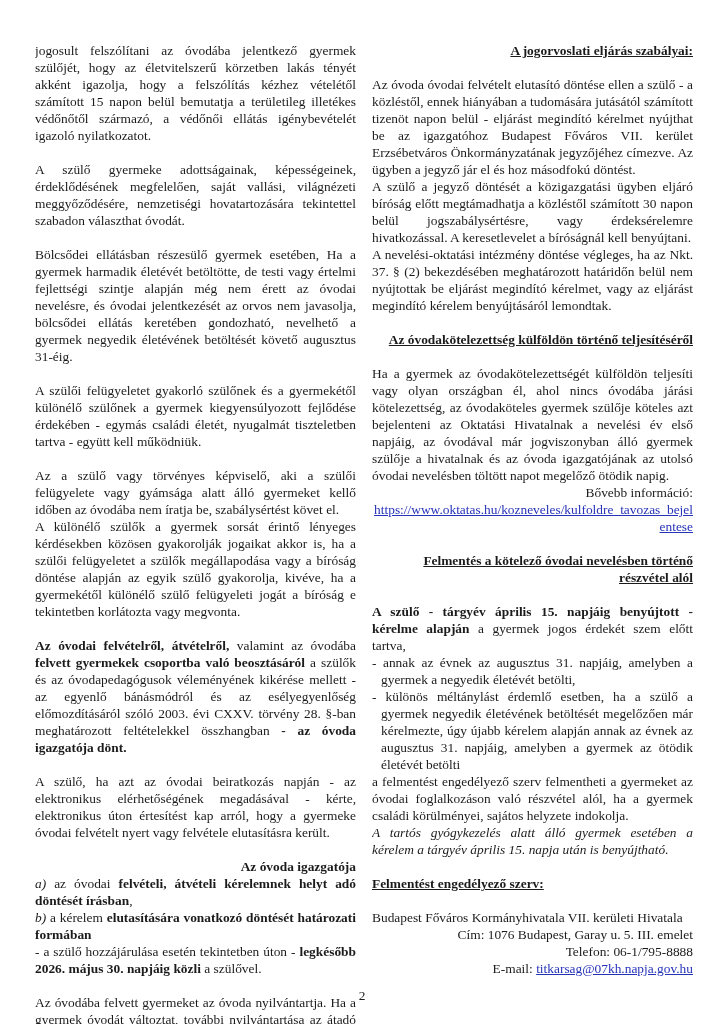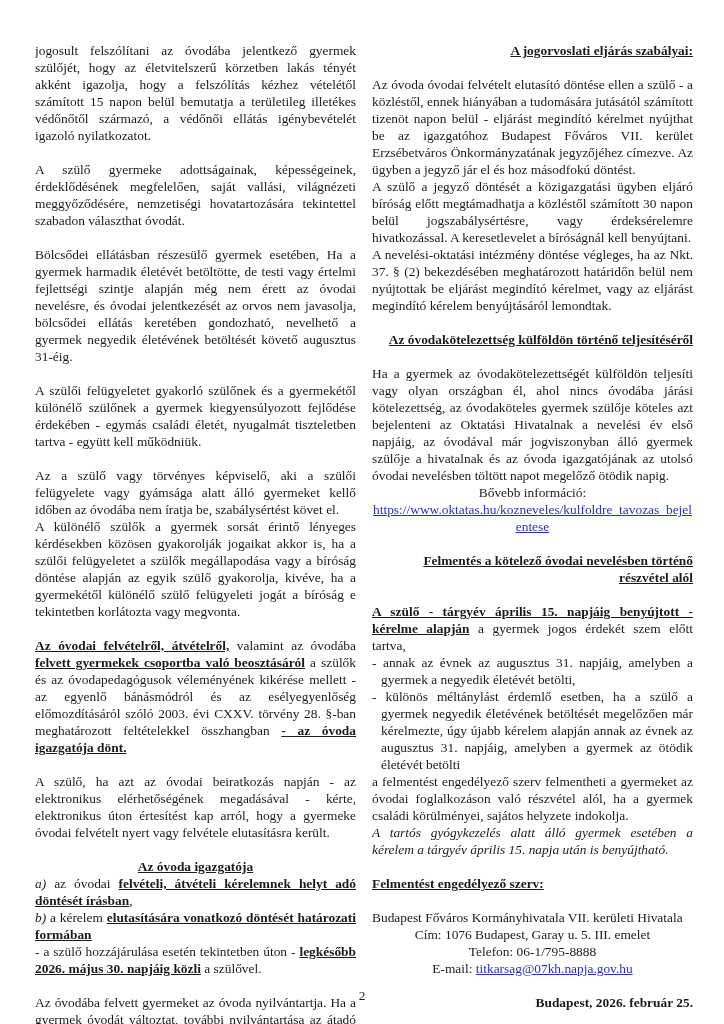--- a/index.html
+++ b/index.html
@@ -26,26 +26,26 @@
     box-sizing:border-box;
   }
   .col{
     flex:0 0 321px;
     width:321px;
     overflow:hidden;
   }
   .blk{margin:0;}
   .gap{margin-top:17px;}
   .body{text-align:justify;}
-  .plain{text-align:center;}
+  .plain{text-align:right;}
   .hang{text-align:justify;padding-left:9px;text-indent:-9px;}
   .heading-center{text-align:right;font-weight:bold;text-decoration:underline;}
   .heading-left{text-align:left;font-weight:bold;text-decoration:underline;}
   .right-bold{text-align:right;font-weight:bold;}
-  .b{font-weight:bold;text-decoration:underline;}
+  .b{font-weight:bold;}
   .i{font-style:italic;}
   a.link{color:var(--link);text-decoration:underline;word-break:break-all;cursor:pointer;}
   .page-footer{
     position:absolute;
     left:0;right:0;
     bottom:20px;
     text-align:center;
   }
 </style>
 </head>
@@ -81,19 +81,18 @@
         <div class="blk body gap"><span class="b">A szülő - tárgyév április 15. napjáig benyújtott - kérelme alapján</span><span> a gyermek jogos érdekét szem előtt tartva,</span></div>
         <div class="blk hang"><span>- annak az évnek az augusztus 31. napjáig, amelyben a gyermek a negyedik életévét betölti,</span></div>
         <div class="blk hang"><span>- különös méltánylást érdemlő esetben, ha a szülő a gyermek negyedik életévének betöltését megelőzően már kérelmezte, úgy újabb kérelem alapján annak az évnek az augusztus 31. napjáig, amelyben a gyermek az ötödik életévét betölti</span></div>
         <div class="blk body"><span>a felmentést engedélyező szerv felmentheti a gyermeket az óvodai foglalkozáson való részvétel alól, ha a gyermek családi körülményei, sajátos helyzete indokolja.</span></div>
         <div class="blk body"><span class="i">A tartós gyógykezelés alatt álló gyermek esetében a kérelem a tárgyév április 15. napja után is benyújtható.</span></div>
         <div class="blk heading-left gap"><span>Felmentést engedélyező szerv:</span></div>
         <div class="blk body gap"><span>Budapest Főváros Kormányhivatala VII. kerületi Hivatala</span></div>
         <div class="blk plain"><span>Cím: 1076 Budapest, Garay u. 5. III. emelet</span></div>
         <div class="blk plain"><span>Telefon: 06-1/795-8888</span></div>
         <div class="blk plain"><span>E-mail: </span><a class="link" href="#">titkarsag@07kh.napja.gov.hu</a></div>
-        <div class="blk right-bold gap"><span>Budapest, 2026. február 25.</span></div>
       </div>
   </div>
   <div class="page-footer">
     <span>2</span>
   </div>
 </div>
 
 </body></html>

